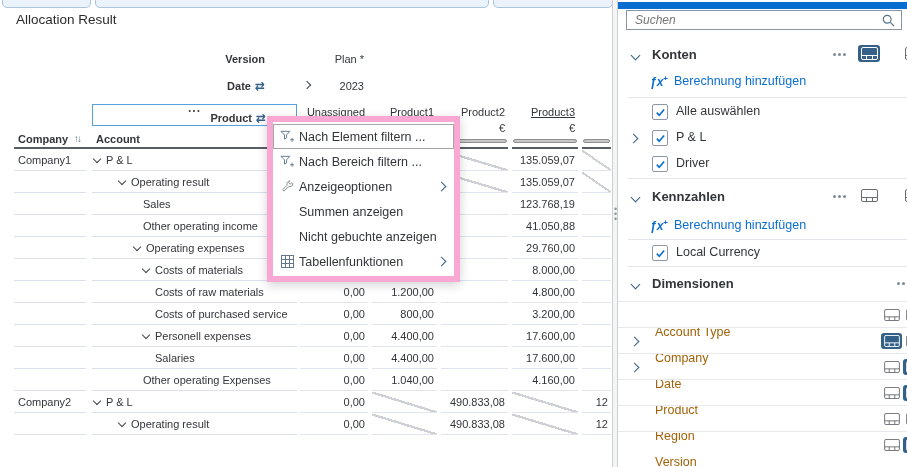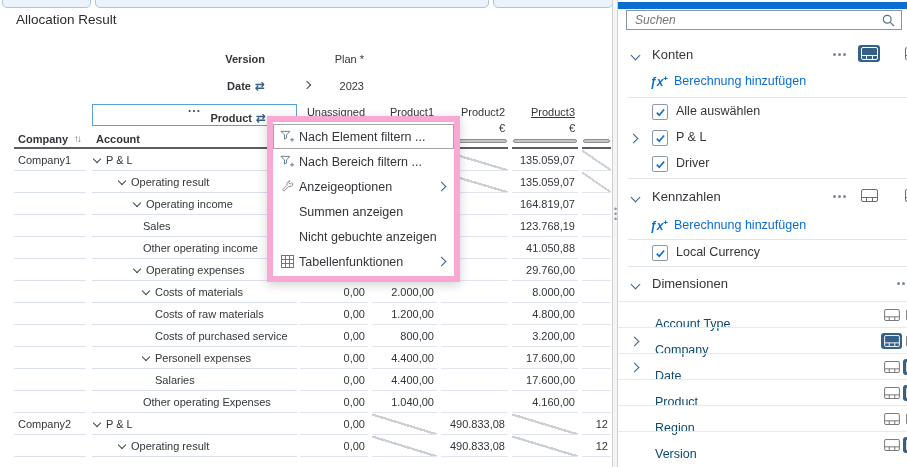--- a/index.html
+++ b/index.html
@@ -51,36 +51,36 @@
   
   #splitter{position:absolute;left:612px;top:0;width:6px;height:467px;background:#f4f5f6;border-left:1px solid #cfcfcf;border-right:1px solid #cfcfcf;box-sizing:border-box}
   #splitter .grip{position:absolute;left:1px;top:207px;width:3px;color:#8d949b;font-size:9px;line-height:5px}
   
   #panel{position:absolute;left:618px;top:0;width:289px;height:467px;background:#fff}
   #panel-accent{position:absolute;left:0;right:0;top:2px;height:7px;background:#0a6ed1}
   #search-box{position:absolute;left:8px;top:10px;width:276px;height:20px;border:1px solid #8796a6;background:#fff;box-sizing:border-box;display:flex;align-items:center;padding:0 6px}
   #search-box input{border:0;outline:0;flex:1;font-style:italic;font-size:12px;color:#6a6d70;font-family:inherit;background:transparent}
   .sec-head{position:absolute;left:0;right:0;height:22px}
   .sec-head .chv{position:absolute;left:14px;top:8px}
-  .sec-head .stitle{position:absolute;left:34px;top:3px;font-size:13px;font-weight:400;color:#32363a}
+  .sec-head .stitle{position:absolute;left:34px;top:3px;font-size:13px;font-weight:700;color:#32363a}
   .odots{display:flex;gap:2px;align-items:center}
   .odots i{width:3px;height:3px;border-radius:50%;background:#7b8a99}
   .fx-link{position:absolute;left:32px;height:20px;display:flex;align-items:center;gap:6px;font-size:12.5px;color:#0a6ed1;cursor:pointer}
   .fx-ic{font-style:italic;font-weight:bold;font-size:12px;color:#0a6ed1}
   .fx-ic sup{font-size:8px;font-style:normal}
   .psep{position:absolute;left:10px;right:0;height:1px;background:#e3e6e9}
   .chk-row{position:absolute;left:0;right:0;height:24px}
   .chk-row .chv{position:absolute;left:12px;top:9px}
   .checkbox{position:absolute;left:34px;top:4px;width:14px;height:14px;border:1px solid #8d99a8;border-radius:2px;background:#fff;display:flex;align-items:center;justify-content:center}
   .chk-row .clabel{position:absolute;left:58px;top:4px;font-size:12.5px;color:#32363a}
   .ticon-wrap{display:flex;align-items:center;justify-content:center;border-radius:3px}
   .ticon-wrap.active{background:#346187}
   .dim-row{position:absolute;left:0;right:0;height:26px;border-top:1px solid #e7e9ec}
   .dim-row .chv{position:absolute;left:13px;top:10px}
-  .dim-row .dlabel{position:absolute;left:37px;top:15px;font-size:12.5px;color:#0c4a6e}
+  .dim-row .dlabel{position:absolute;left:37px;top:23px;font-size:12.5px;color:#a16207}
   .dim-row .ic1{position:absolute;left:263px;top:5px}
   .dim-row .ic2{position:absolute;left:285px;top:5px}
 </style>
 </head>
 <body>
 
 <div id="main">
   <div class="tabstub" style="left:2px;width:87px"></div>
   <div class="tabstub" style="left:95px;width:392px"></div>
   <div class="tabstub" style="left:493px;width:118px"></div>
@@ -155,32 +155,20 @@
           <span>Operating result</span>
         </div>
         <div class="vcell" style="left: 300px; width: 68px;"></div>
         <div class="vcell" style="left: 372px; width: 65px;"></div>
         <div class="vcell slash" style="left: 441px; width: 67px;"></div>
         <div class="vcell" style="left: 512px; width: 66px;">135.059,07</div>
         <div class="vcell slash" style="left: 582px; width: 29px;"></div>
       </div>
       <div class="trow">
         <div class="ccell"></div>
-        <div class="acell" style="padding-left: 42px;">
-          <span class="chv down dark caret"></span>
-          <span>Operating income</span>
-        </div>
-        <div class="vcell" style="left: 300px; width: 68px;"></div>
-        <div class="vcell" style="left: 372px; width: 65px;"></div>
-        <div class="vcell" style="left: 441px; width: 67px;"></div>
-        <div class="vcell" style="left: 512px; width: 66px;">164.819,07</div>
-        <div class="vcell" style="left: 582px; width: 29px;"></div>
-      </div>
-      <div class="trow">
-        <div class="ccell"></div>
         <div class="acell" style="padding-left: 51px;">
           <span>Sales</span>
         </div>
         <div class="vcell" style="left: 300px; width: 68px;"></div>
         <div class="vcell" style="left: 372px; width: 65px;"></div>
         <div class="vcell" style="left: 441px; width: 67px;"></div>
         <div class="vcell" style="left: 512px; width: 66px;">123.768,19</div>
         <div class="vcell" style="left: 582px; width: 29px;"></div>
       </div>
       <div class="trow">

